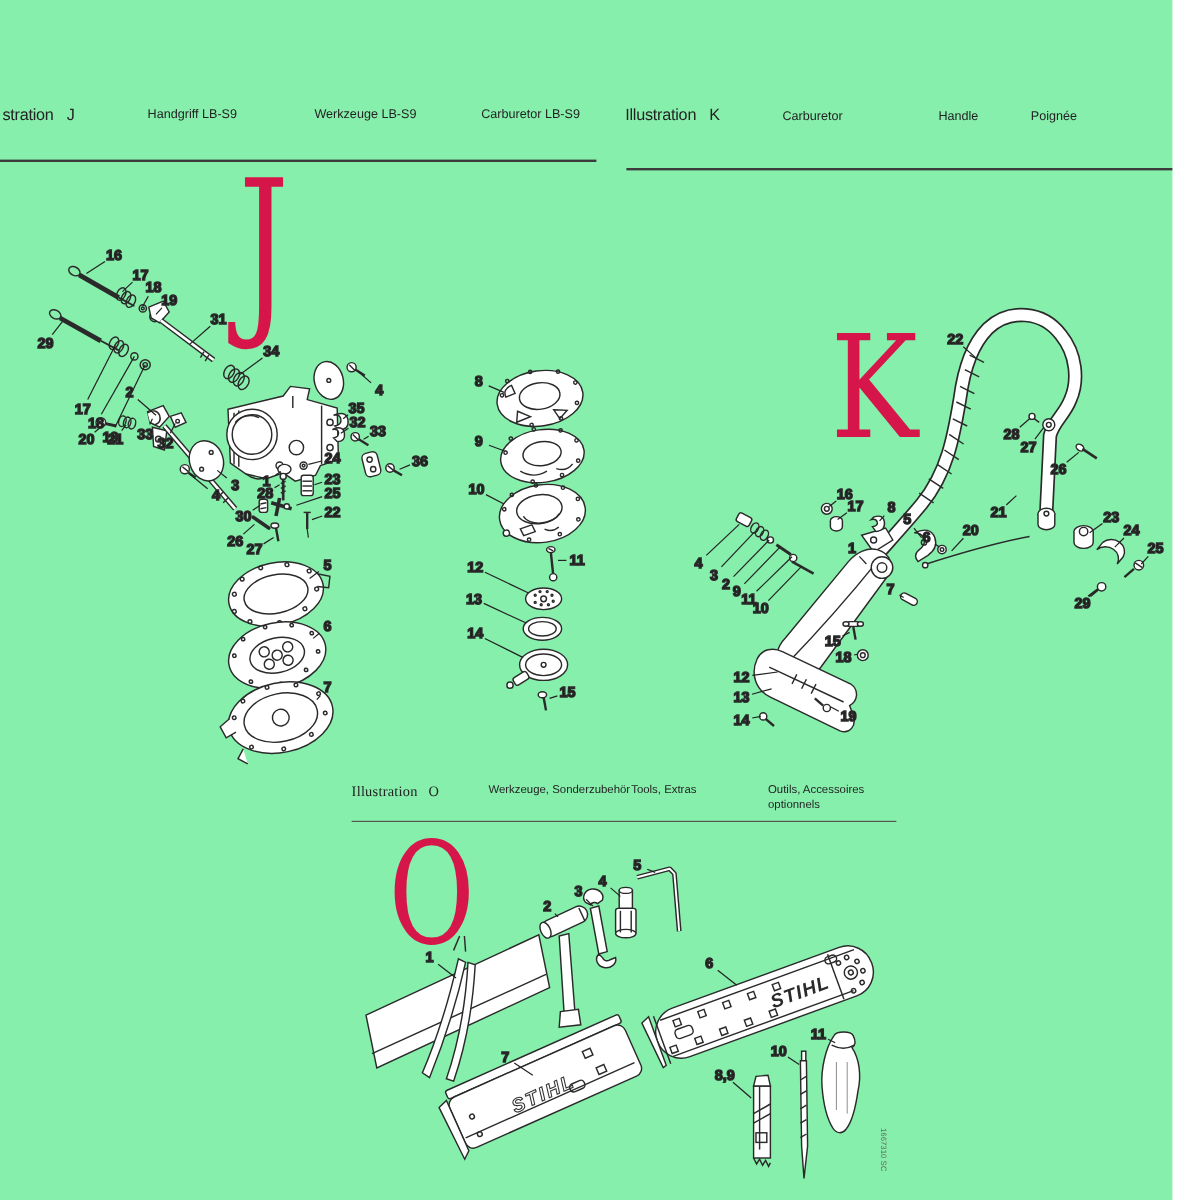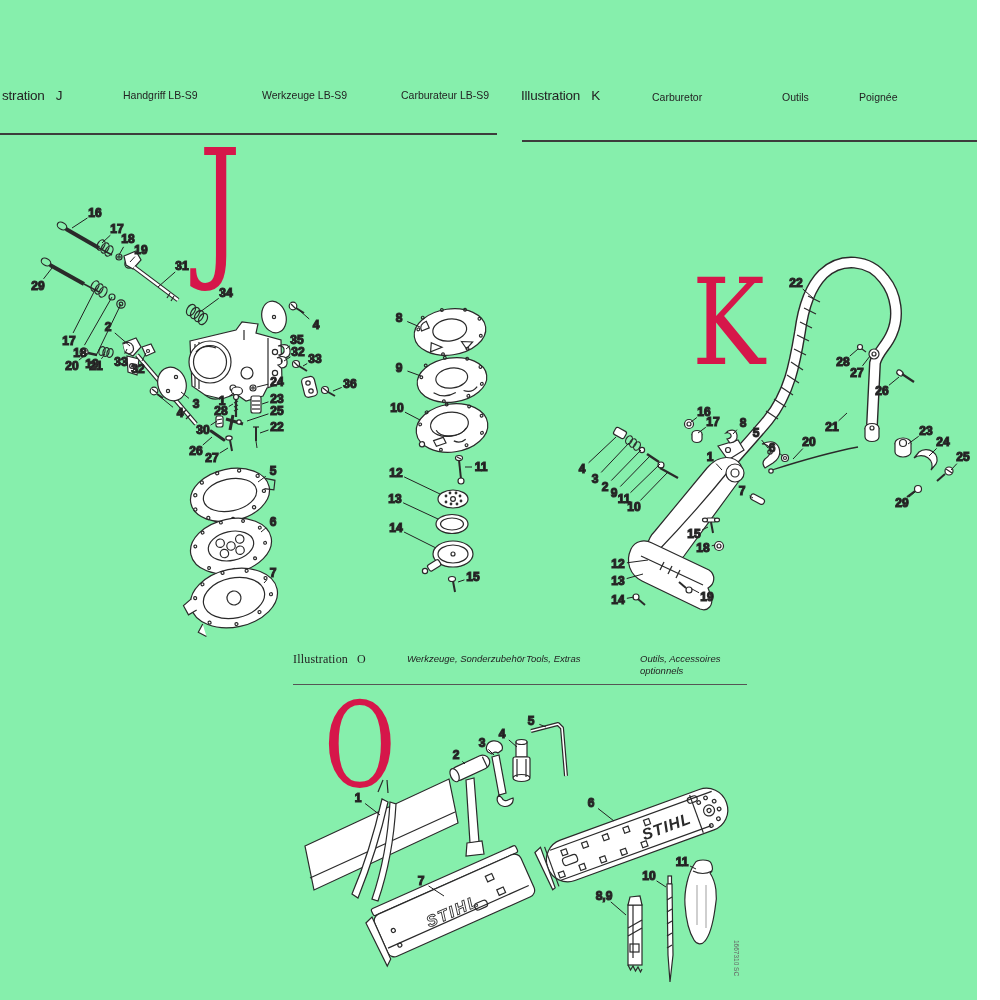--- a/index.html
+++ b/index.html
@@ -4,44 +4,44 @@
 <style>
   html,body{margin:0;padding:0;background:#fff;}
   .page{position:relative;width:977px;height:1000px;background:#86efac;overflow:hidden;
         font-family:"Liberation Sans",sans-serif;color:#232323;}
   svg.art{position:absolute;left:0;top:0;}
   .t14{position:absolute;font-size:13.5px;letter-spacing:-.2px;white-space:nowrap;}
   .t14 .gap{margin-left:11px;}
   .t11{position:absolute;font-size:10.5px;white-space:nowrap;}
   .t12{position:absolute;font-size:12px;letter-spacing:.2px;white-space:nowrap;font-family:Liberation Serif, serif;}
   .t12 .gap{margin-left:9px;}
-  .t95{position:absolute;font-size:9.5px;white-space:pre-line;line-height:1.3;font-style:italic;}
+  .t95{position:absolute;font-size:9.5px;white-space:pre-line;line-height:1.3;}
   .hdrline{position:absolute;background:#3c3c3c;}
   .co{font:bold 12px "Liberation Sans",sans-serif;fill:#141414;}
   .leader{stroke:#222;stroke-width:1;}
   .bigletter{font-family:"DejaVu Serif",serif;fill:#d6164a;}
   .logo{font:italic bold 16px "Liberation Sans",sans-serif;letter-spacing:1px;fill:#2a2a2a;}
   .logo-outline{font:italic bold 16px "Liberation Sans",sans-serif;letter-spacing:2px;
                 fill:none;stroke:#333;stroke-width:.9;}
   .code{font:6.5px "Liberation Sans",sans-serif;fill:#666;}
 </style>
 </head>
 <body>
 
 <div class="page">
 
   <div class="t14" style="left:2px;top:88px"><span>stration</span><span class="gap">J</span></div>
   <div class="t11" style="left:123px;top:89px">Handgriff LB-S9</div>
   <div class="t11" style="left:262px;top:89px">Werkzeuge LB-S9</div>
-  <div class="t11" style="left:401px;top:89px">Carburateur LB-S9</div>
+  <div class="t11" style="left:401px;top:89px">Carburetor LB-S9</div>
   <div class="hdrline" style="top:133px;left:0;width:497px;height:2px"></div>
 
   <div class="t14" style="left:521px;top:88px"><span>Illustration</span><span class="gap">K</span></div>
   <div class="t11" style="left:652px;top:91px">Carburetor</div>
-  <div class="t11" style="left:782px;top:91px">Outils</div>
+  <div class="t11" style="left:782px;top:91px">Handle</div>
   <div class="t11" style="left:859px;top:91px">Poignée</div>
   <div class="hdrline" style="top:140px;left:522px;width:478px;height:2.4px"></div>
 
   <div class="t12" style="left:293px;top:652px"><span>Illustration</span><span class="gap">O</span></div>
   <div class="t95" style="left:407px;top:653px">Werkzeuge, Sonderzubehör</div>
   <div class="t95" style="left:526px;top:653px">Tools, Extras</div>
   <div class="t95" style="left:640px;top:653px">Outils, Accessoires
 optionnels</div>
   <div class="hdrline" style="top:684px;left:293px;width:454px;height:1.2px;background:#555"></div>
 

